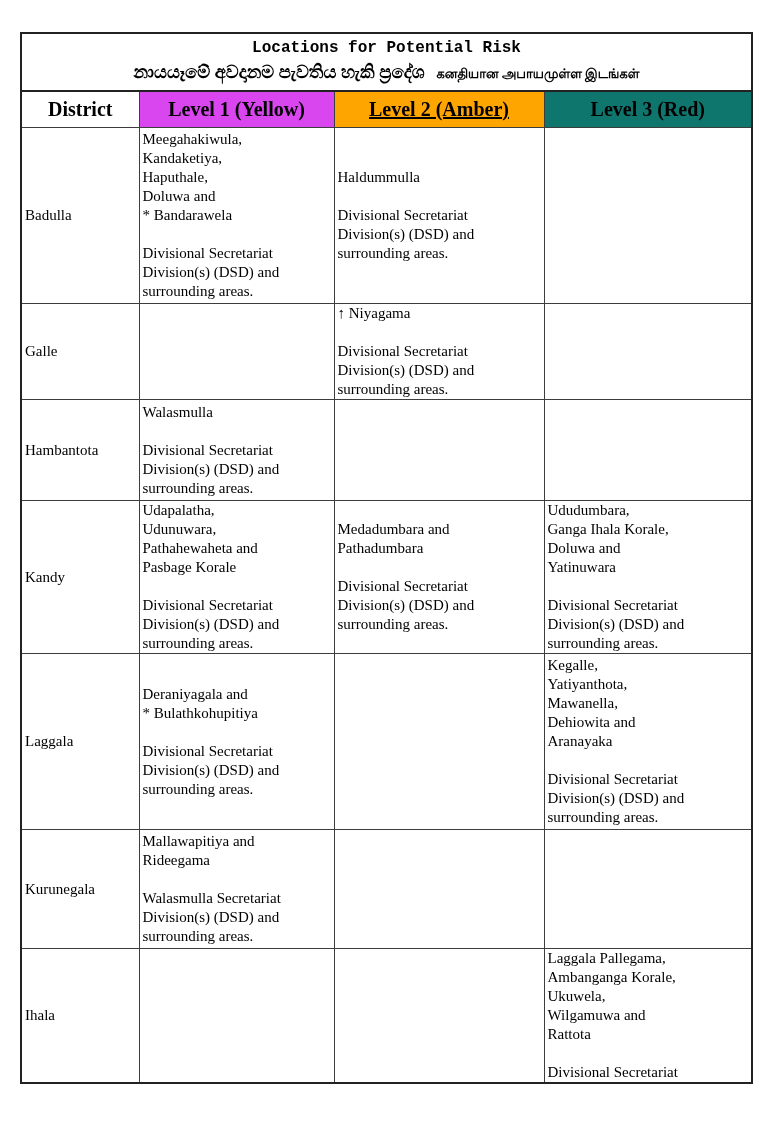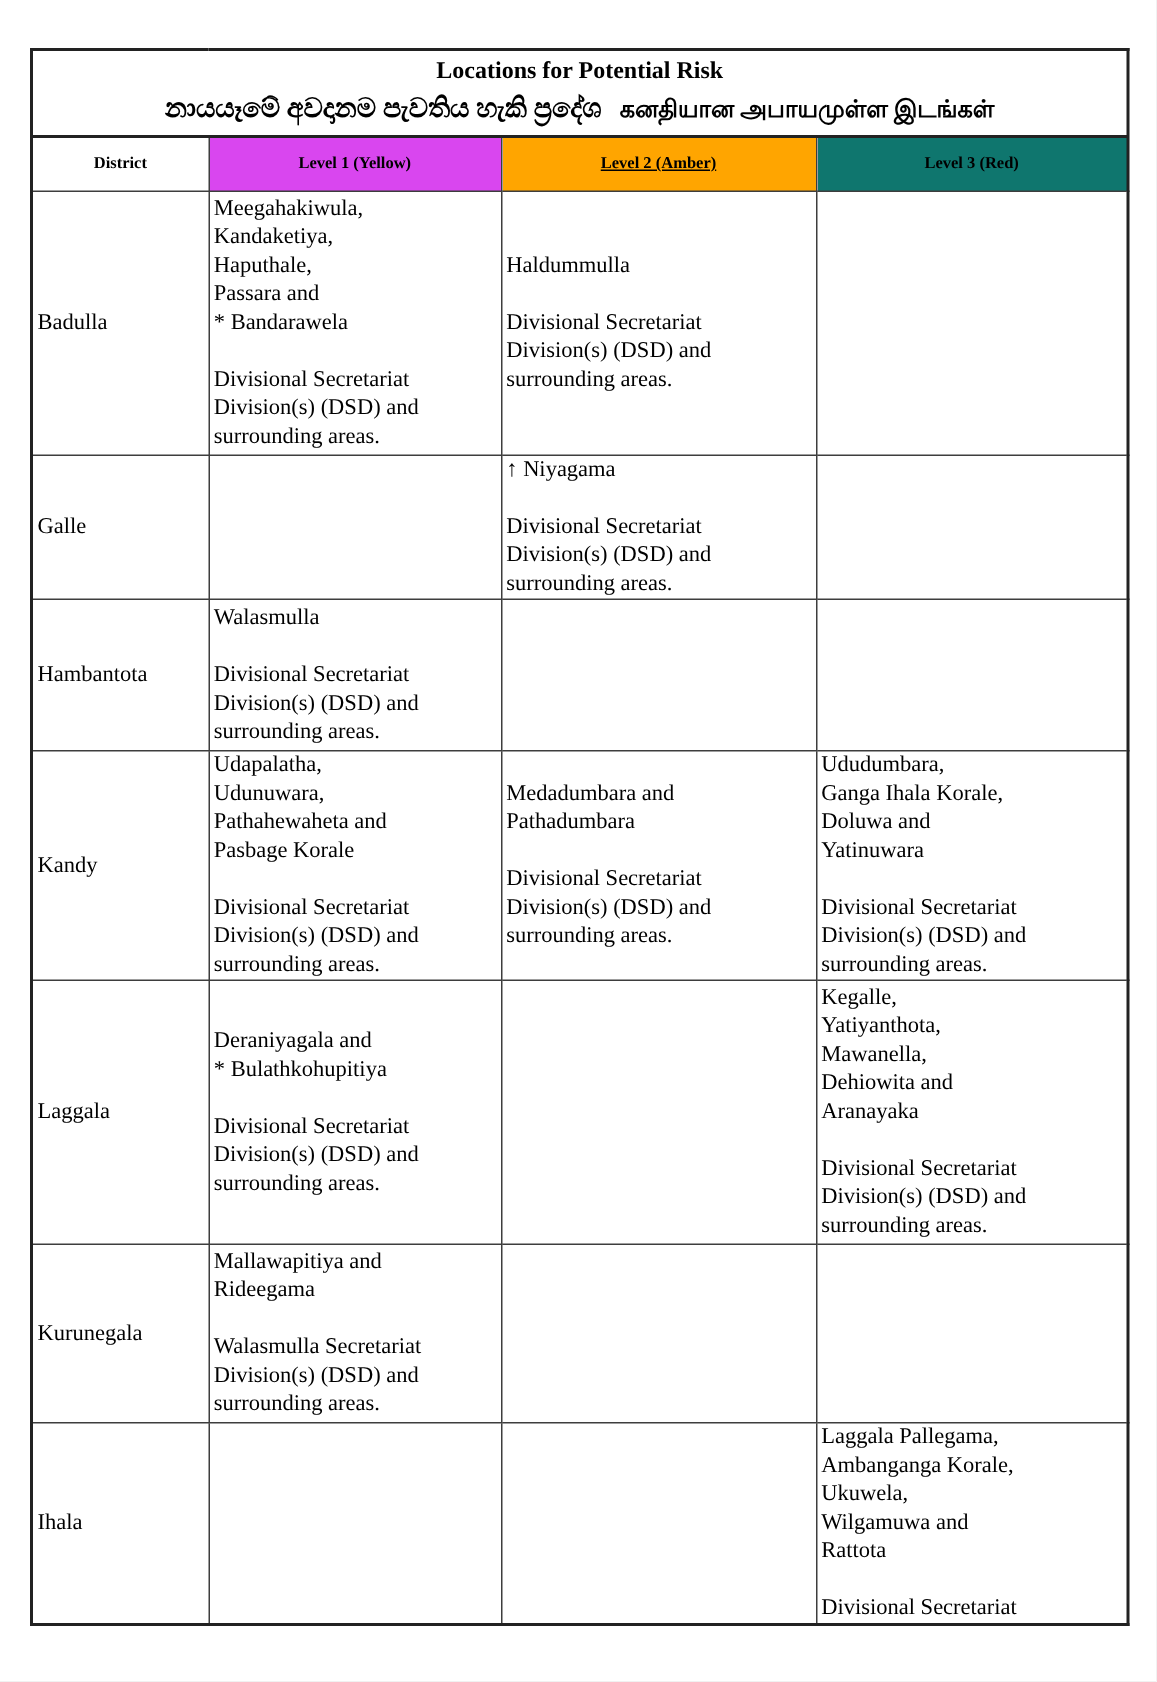--- a/index.html
+++ b/index.html
@@ -21,27 +21,27 @@
     border: 1px solid #3d3d3d;
     padding: 0 3px; overflow: hidden;
     font-size: 15px; line-height: 19px;
     vertical-align: middle; text-align: left;
   }
   .title-cell {
     border-bottom: 2px solid #222;
     text-align: center; height: 52px; padding: 2px 4px;
   }
   .title-line1 {
-    font-family: Liberation Serif, serif;
+    font-family: Liberation Mono, monospace;
     font-weight: bold; font-size: 16px; line-height: 22px;
   }
   .title-line2 { font-weight: bold; font-size: 18px; line-height: 27px; white-space: nowrap; }
-  .subtitle-tamil { font-size: 16px; margin-left: 12px; }
+  .subtitle-tamil { font-size: 13px; margin-left: 12px; }
   th.hdr {
-    font-weight: bold; font-size: 11px; text-align: center; height: 35px;
+    font-weight: bold; font-size: 20px; text-align: center; height: 35px;
   }
   td.td-district { vertical-align: middle; }
   td.td-level { white-space: pre-line; vertical-align: middle; }
   tr.rh0 { height: 176px; }
   tr.rh1 { height: 95px; }
   tr.rh2 { height: 101px; }
   tr.rh3 { height: 153px; }
   tr.rh4 { height: 176px; }
   tr.rh5 { height: 119px; }
   tr.rh6 { height: 134px; }
@@ -69,21 +69,21 @@
         <th class="hdr" style="background-color: #d946ef;">Level 1 (Yellow)</th>
         <th class="hdr" style="background-color: rgb(255, 165, 0); text-decoration: underline;">Level 2 (Amber)</th>
         <th class="hdr" style="background-color: #0f766e;">Level 3 (Red)</th>
       </tr>
 
       <tr class="rh0">
         <td class="td-district">Badulla</td>
         <td class="td-level">Meegahakiwula,
 Kandaketiya,
 Haputhale,
-Passara and
+Doluwa and
 * Bandarawela
 
 Divisional Secretariat
 Division(s) (DSD) and
 surrounding areas.</td>
         <td class="td-level">Haldummulla
 
 Divisional Secretariat
 Division(s) (DSD) and
 surrounding areas.</td>

